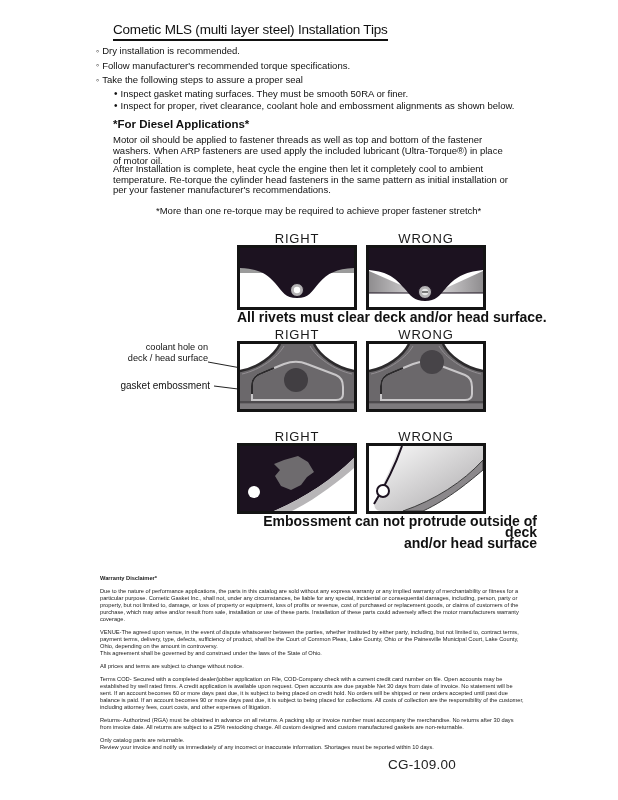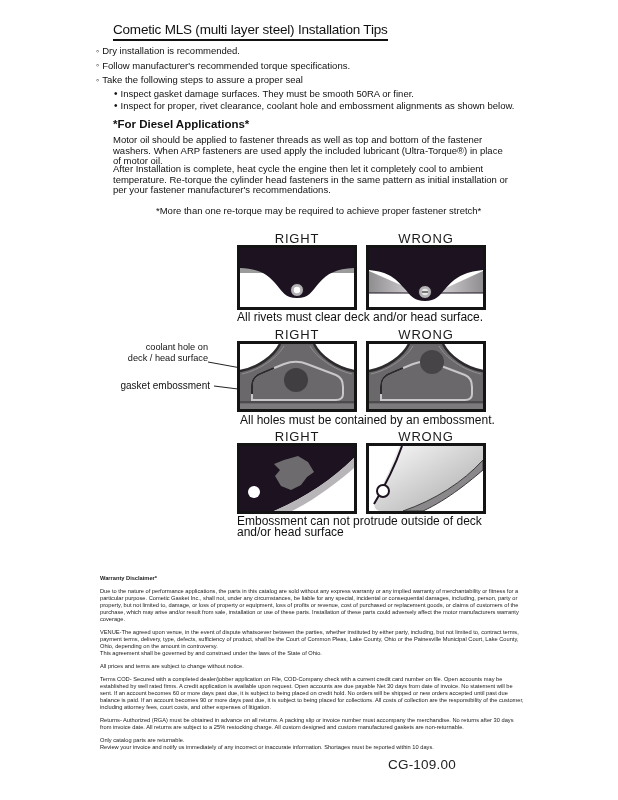--- a/index.html
+++ b/index.html
@@ -29,21 +29,21 @@
 
   .diesel-heading { left: 113px; top: 118px; font-size: 11.5px; font-weight: bold; }
   .diesel-p1 { left: 113px; top: 135px; width: 398px; font-size: 9.5px; line-height: 10.5px; }
   .diesel-p2 { left: 113px; top: 164px; width: 398px; font-size: 9.5px; line-height: 10.5px; }
   .diesel-note { left: 113px; top: 206px; width: 430px; font-size: 9.5px; line-height: 10.5px; margin-left: 43px; }
 
   
   .rw-label { width: 120px; text-align: center; font-size: 13px; letter-spacing: 0.8px; color: #1a1a1a; }
   .diagram-box { border: 3px solid #141414; background: #fff; }
   .diagram-box svg { display: block; }
-  .caption { font-size: 12px; font-weight: normal; line-height: 11px; color: #111; }
+  .caption { font-size: 14px; font-weight: bold; line-height: 11px; color: #111; text-align: right; }
 
   .coolant-label { left: 110px; top: 342px; width: 98px; text-align: right; font-size: 9.2px; line-height: 10.5px; }
   .emboss-label  { left: 108px; top: 380px; width: 102px; text-align: right; font-size: 10px; }
 
   .disclaimer { left: 100px; top: 575px; width: 426px; font-size: 5.7px; line-height: 7px; color: #1a1a1a; }
   .disclaimer .dhead { font-weight: bold; margin-bottom: 6px; }
   .disclaimer .dp { margin-bottom: 6px; }
   .disclaimer .dp-tight { margin-bottom: 0; }
 
   .footer-code { left: 388px; top: 757px; font-size: 13.5px; color: #222; letter-spacing: 0.2px; }
@@ -53,21 +53,21 @@
 
 <div class="page">
 
   <div class="abs page-title">Cometic MLS (multi layer steel) Installation Tips</div>
 
   <div class="abs tips-list">
     <div class="tip-item"><span>Dry installation is recommended.</span></div>
     <div class="tip-item"><span>Follow manufacturer's recommended torque specifications.</span></div>
     <div class="tip-item"><span>Take the following steps to assure a proper seal</span></div>
     <div class="subtips">
-      <div class="subtip-item"><span>Inspect gasket damage surfaces.  They must be smooth 50RA or finer.</span></div>
+      <div class="subtip-item"><span>Inspect gasket mating surfaces.  They must be smooth 50RA or finer.</span></div>
       <div class="subtip-item"><span>Inspect for proper, rivet clearance, coolant hole and embossment alignments as shown below.</span></div>
     </div>
   </div>
 
   <div class="abs diesel-heading">*For Diesel Applications*</div>
   <div class="abs diesel-p1">Motor oil should be applied to fastener threads as well as top and bottom of the fastener washers. When ARP fasteners are used apply the included lubricant (Ultra-Torque®) in place of motor oil.</div>
   <div class="abs diesel-p2">After Installation is complete, heat cycle the engine then let it completely cool to ambient temperature. Re-torque the cylinder head fasteners in the same pattern as initial installation or per your fastener manufacturer's recommendations.</div>
   <div class="abs diesel-note">*More than one re-torque may be required to achieve proper fastener stretch*</div>
 
   <div class="abs rw-label" style="left:237px; top:231px;">RIGHT</div>
@@ -150,21 +150,20 @@
       <path d="M74,0 C80,12 96,24 114,27" stroke="#2c2a2c" stroke-width="2.5" fill="none"></path>
       <path d="M70,2 C76,13 94,26 112,30" stroke="#938f93" stroke-width="1" fill="none"></path>
       <path d="M12,56 L12,42 C12,35 16,31 22,29 L44,20 C52,17 60,17 67,20 L96,31 C101,33 103,37 103,43 L103,50 C103,54 100,56 96,56 Z" fill="none" stroke="#c9c7c9" stroke-width="2"></path>
       <path d="M12,50 L12,42 C12,35 16,31 22,29 L34,24" stroke="#2c2a2c" stroke-width="2" fill="none"></path>
       <circle cx="63" cy="18" r="12" fill="#474448"></circle>
       <rect x="0" y="57" width="114" height="2.5" fill="#4e4b4e"></rect>
       <rect x="0" y="59.5" width="114" height="5.5" fill="#7d7a7d"></rect>
     </svg>
   </div>
 
-  <div class="abs caption" style="left:240px; top:415px;">All holes must be contained by an embossment.</div>
 
   <div class="abs rw-label" style="left:237px; top:429px;">RIGHT</div>
   <div class="abs rw-label" style="left:366px; top:429px;">WRONG</div>
 
   <div class="abs diagram-box" style="left:237px; top:443px; width:120px; height:71px;">
     <svg width="114" height="65" viewBox="0 0 114 65">
       <rect x="0" y="0" width="114" height="65" fill="#ffffff"></rect>
       <path d="M0,0 H114 V12 C92,34 64,52 34,65 L0,65 Z" fill="#1c1220"></path>
       <path d="M114,12 C92,34 64,52 34,65 L52,65 C78,52 100,34 114,22 Z" fill="#b7b5b7"></path>
       <polygon points="44,14 58,10 68,16 74,26 67,31 61,39 51,44 41,40 35,30 40,24 34,18" fill="#6e6b6e"></polygon>

